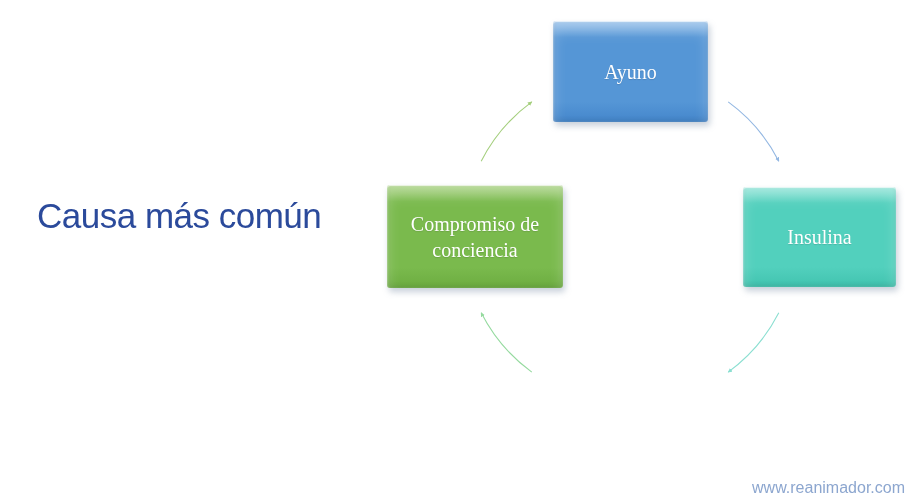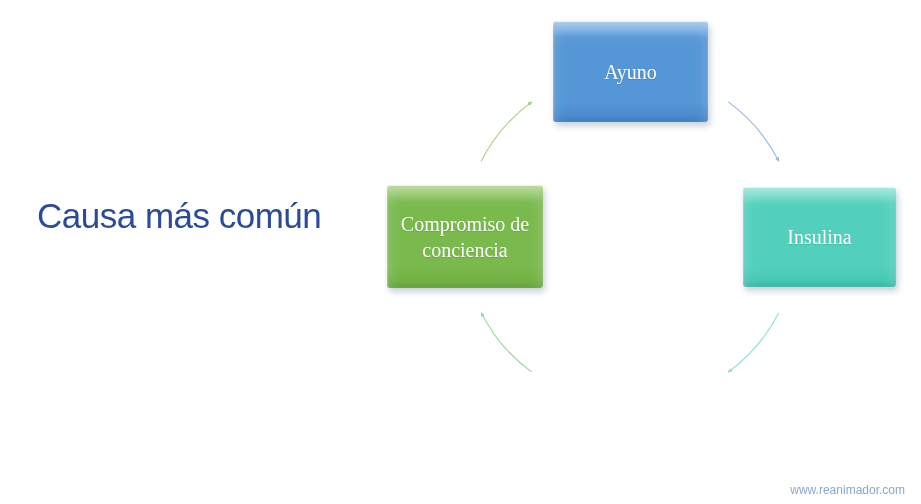--- a/index.html
+++ b/index.html
@@ -55,26 +55,26 @@
       2px 4px 6px rgba(120,140,165,0.40);
     font-family: Liberation Serif, serif;
   }
   .node .label {
     max-width: 132px;
     text-shadow: 0 1px 1px rgba(0,0,0,0.12);
   }
   .node-ayuno        { left: 553px; top:  21px; width: 155px; height: 101px; }
   .node-insulina     { left: 719px; top: 187px; width: 153px; height: 100px; margin-left: 24px; }
   .node-hipoglicemia { left: 555px; top: 352px; width: 153px; height: 104px; }
-  .node-compromiso   { left: 387px; top: 185px; width: 156px; height: 103px; }
+  .node-compromiso   { left: 387px; top: 185px; width: 176px; height: 103px; }
   .watermark {
     position: absolute;
     right: 16px;
     bottom: 7px;
-    font-size: 12px;
+    font-size: 16px;
     color: var(--watermark-color, #8CA6CF);
   }
 </style>
 </head>
 <body>
 
 <div class="slide" style="--title-color: #2B4A9B; --watermark-color: #8CA6CF;">
 
   <h1 class="title">Causa más común</h1>
 

